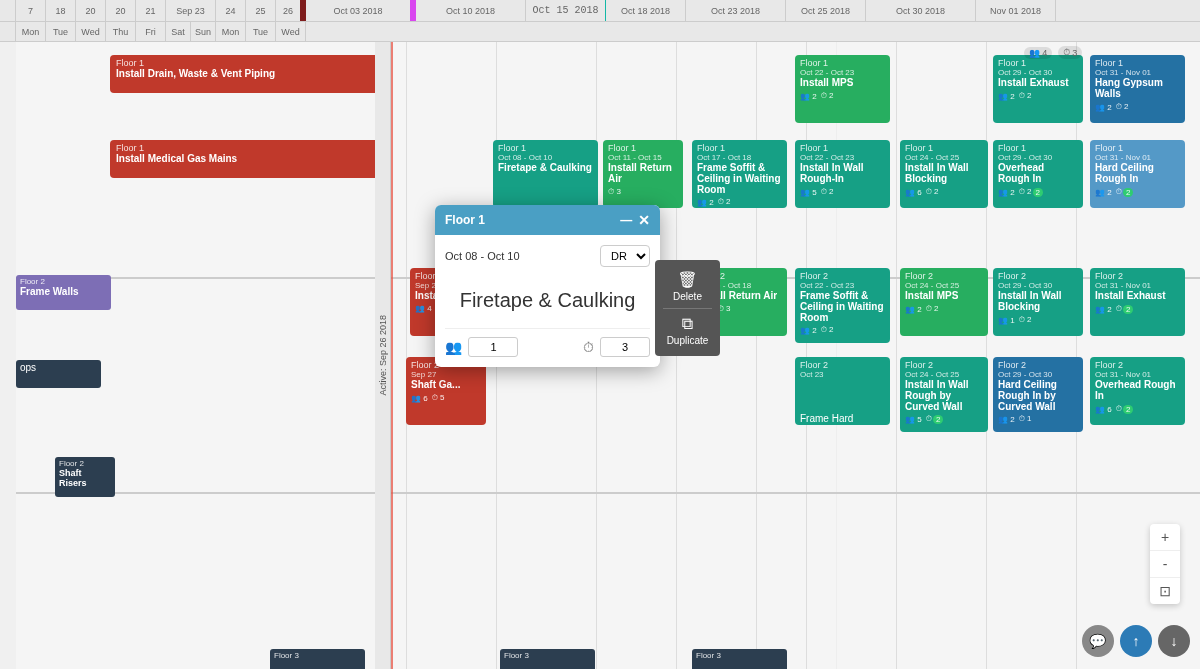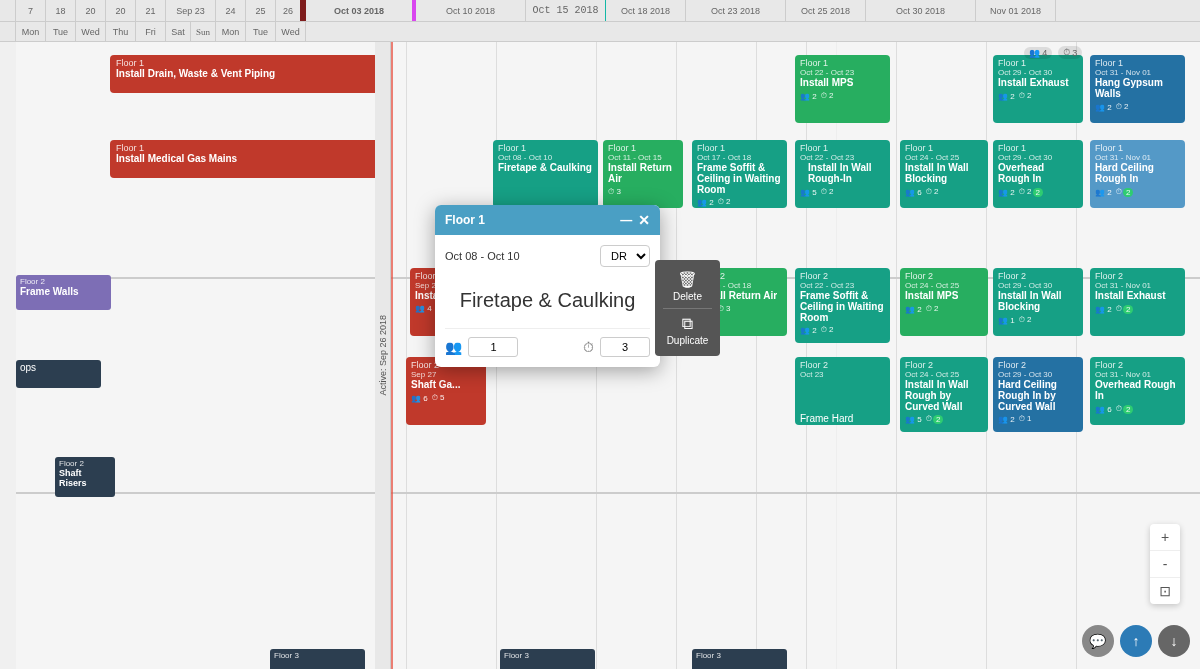--- a/index.html
+++ b/index.html
@@ -30,39 +30,39 @@
     <div style="width:16px;flex-shrink:0;border-right:1px solid #ccc;"></div>
     <div style="width:30px;flex-shrink:0;border-right:1px solid #ccc;display:flex;align-items:center;justify-content:center;font-size:9px;color:#666;">7</div>
     <div style="width:30px;flex-shrink:0;border-right:1px solid #ccc;display:flex;align-items:center;justify-content:center;font-size:9px;color:#666;">18</div>
     <div style="width:30px;flex-shrink:0;border-right:1px solid #ccc;display:flex;align-items:center;justify-content:center;font-size:9px;color:#666;">20</div>
     <div style="width:30px;flex-shrink:0;border-right:1px solid #ccc;display:flex;align-items:center;justify-content:center;font-size:9px;color:#666;">20</div>
     <div style="width:30px;flex-shrink:0;border-right:1px solid #ccc;display:flex;align-items:center;justify-content:center;font-size:9px;color:#666;">21</div>
     <div style="width:50px;flex-shrink:0;border-right:1px solid #ccc;display:flex;align-items:center;justify-content:center;font-size:9px;color:#666;">Sep 23</div>
     <div style="width:30px;flex-shrink:0;border-right:1px solid #ccc;display:flex;align-items:center;justify-content:center;font-size:9px;color:#666;">24</div>
     <div style="width:30px;flex-shrink:0;border-right:1px solid #ccc;display:flex;align-items:center;justify-content:center;font-size:9px;color:#666;">25</div>
     <div style="width:30px;flex-shrink:0;border-right:6px solid #7f1d1d;display:flex;align-items:center;justify-content:center;font-size:9px;color:#666;">26</div>
-    <div style="width:110px;flex-shrink:0;border-right:4px solid #d946ef;display:flex;align-items:center;justify-content:center;font-size:9px;color:#666;font-weight:bold;">Oct 03 2018</div>
+    <div style="width:110px;flex-shrink:0;border-right:6px solid #d946ef;display:flex;align-items:center;justify-content:center;font-size:9px;color:#666;">Oct 03 2018</div>
     <div style="width:110px;flex-shrink:0;border-right:1px solid #ccc;display:flex;align-items:center;justify-content:center;font-size:9px;color:#666;">Oct 10 2018</div>
     <div style="width:80px;flex-shrink:0;border-right:1px solid #14b8a6;display:flex;align-items:center;justify-content:center;font-size:10px;color:#666;font-family:Liberation Mono, monospace;">Oct 15 2018</div>
     <div style="width:80px;flex-shrink:0;border-right:1px solid #ccc;display:flex;align-items:center;justify-content:center;font-size:9px;color:#666;">Oct 18 2018</div>
     <div style="width:100px;flex-shrink:0;border-right:1px solid #ccc;display:flex;align-items:center;justify-content:center;font-size:9px;color:#666;">Oct 23 2018</div>
     <div style="width:80px;flex-shrink:0;border-right:1px solid #ccc;display:flex;align-items:center;justify-content:center;font-size:9px;color:#666;">Oct 25 2018</div>
     <div style="width:110px;flex-shrink:0;border-right:1px solid #ccc;display:flex;align-items:center;justify-content:center;font-size:9px;color:#666;">Oct 30 2018</div>
     <div style="width:80px;flex-shrink:0;border-right:1px solid #ccc;display:flex;align-items:center;justify-content:center;font-size:9px;color:#666;">Nov 01 2018</div>
   </div>
 
   <div class="day-header" style="position:absolute;top:22px;left:0;right:0;height:20px;display:flex;background:#e8e8e8;border-bottom:1px solid #ccc;z-index:20;">
     <div style="width:16px;flex-shrink:0;border-right:1px solid #ccc;"></div>
     <div style="width:30px;border-right:1px solid #ccc;display:flex;align-items:center;justify-content:center;font-size:9px;color:#666;">Mon</div>
     <div style="width:30px;border-right:1px solid #ccc;display:flex;align-items:center;justify-content:center;font-size:9px;color:#666;">Tue</div>
     <div style="width:30px;border-right:1px solid #ccc;display:flex;align-items:center;justify-content:center;font-size:9px;color:#666;">Wed</div>
     <div style="width:30px;border-right:1px solid #ccc;display:flex;align-items:center;justify-content:center;font-size:9px;color:#666;">Thu</div>
     <div style="width:30px;border-right:1px solid #ccc;display:flex;align-items:center;justify-content:center;font-size:9px;color:#666;">Fri</div>
     <div style="width:25px;border-right:1px solid #ccc;display:flex;align-items:center;justify-content:center;font-size:9px;color:#666;">Sat</div>
-    <div style="width:25px;border-right:1px solid #ccc;display:flex;align-items:center;justify-content:center;font-size:9px;color:#666;font-family:Liberation Serif, serif;">Sun</div>
+    <div style="width:25px;border-right:1px solid #ccc;display:flex;align-items:center;justify-content:center;font-size:9px;color:#666;">Sun</div>
     <div style="width:30px;border-right:1px solid #ccc;display:flex;align-items:center;justify-content:center;font-size:9px;color:#666;">Mon</div>
     <div style="width:30px;border-right:1px solid #ccc;display:flex;align-items:center;justify-content:center;font-size:9px;color:#666;">Tue</div>
     <div style="width:30px;border-right:1px solid #ccc;display:flex;align-items:center;justify-content:center;font-size:9px;color:#666;">Wed</div>
   </div>
 
   <div style="position:absolute;top:42px;left:375px;width:16px;bottom:0;z-index:15;background:#e8e8e8;border-right:1px solid #ccc;display:flex;align-items:center;justify-content:center;">
     <span style="writing-mode:vertical-rl;transform:rotate(180deg);font-size:9px;color:#555;white-space:nowrap;">Active: Sep 26 2018</span>
   </div>
 
   <div style="position:absolute;top:42px;left:16px;right:0;bottom:0;background:#f5f5f5;">
@@ -154,21 +154,21 @@
     <div style="font-size:10px;font-weight:600;color:#fff;line-height:1.1;">Frame Soffit &amp; Ceiling in Waiting Room</div>
     <div style="display:flex;align-items:center;gap:4px;margin-top:2px;font-size:8px;color:rgba(255,255,255,0.9);">
       <span>👥 2</span>
         <span>⏱ 2</span>
     </div>
   </div>
 
   <div class="task-card teal-task" style="position:absolute;top:140px;left:795px;width:95px;height:68px;border-radius:4px;padding:3px 5px;overflow:hidden;">
     <div style="font-size:9px;color:rgba(255,255,255,0.85);">Floor 1</div>
     <div style="font-size:8px;color:rgba(255,255,255,0.8);">Oct 22 - Oct 23</div>
-    <div style="font-size:10px;font-weight:600;color:#fff;margin-left:8px;">Install In Wall Rough-In</div>
+    <div style="font-size:10px;font-weight:600;color:#fff;">Install In Wall Rough-In</div>
     <div style="display:flex;align-items:center;gap:4px;margin-top:3px;font-size:8px;color:rgba(255,255,255,0.9);">
       <span>👥 5</span>
         <span>⏱ 2</span>
     </div>
   </div>
 
   <div class="task-card teal-task" style="position:absolute;top:140px;left:900px;width:88px;height:68px;border-radius:4px;padding:3px 5px;overflow:hidden;">
     <div style="font-size:9px;color:rgba(255,255,255,0.85);">Floor 1</div>
     <div style="font-size:8px;color:rgba(255,255,255,0.8);">Oct 24 - Oct 25</div>
     <div style="font-size:10px;font-weight:600;color:#fff;">Install In Wall Blocking</div>

